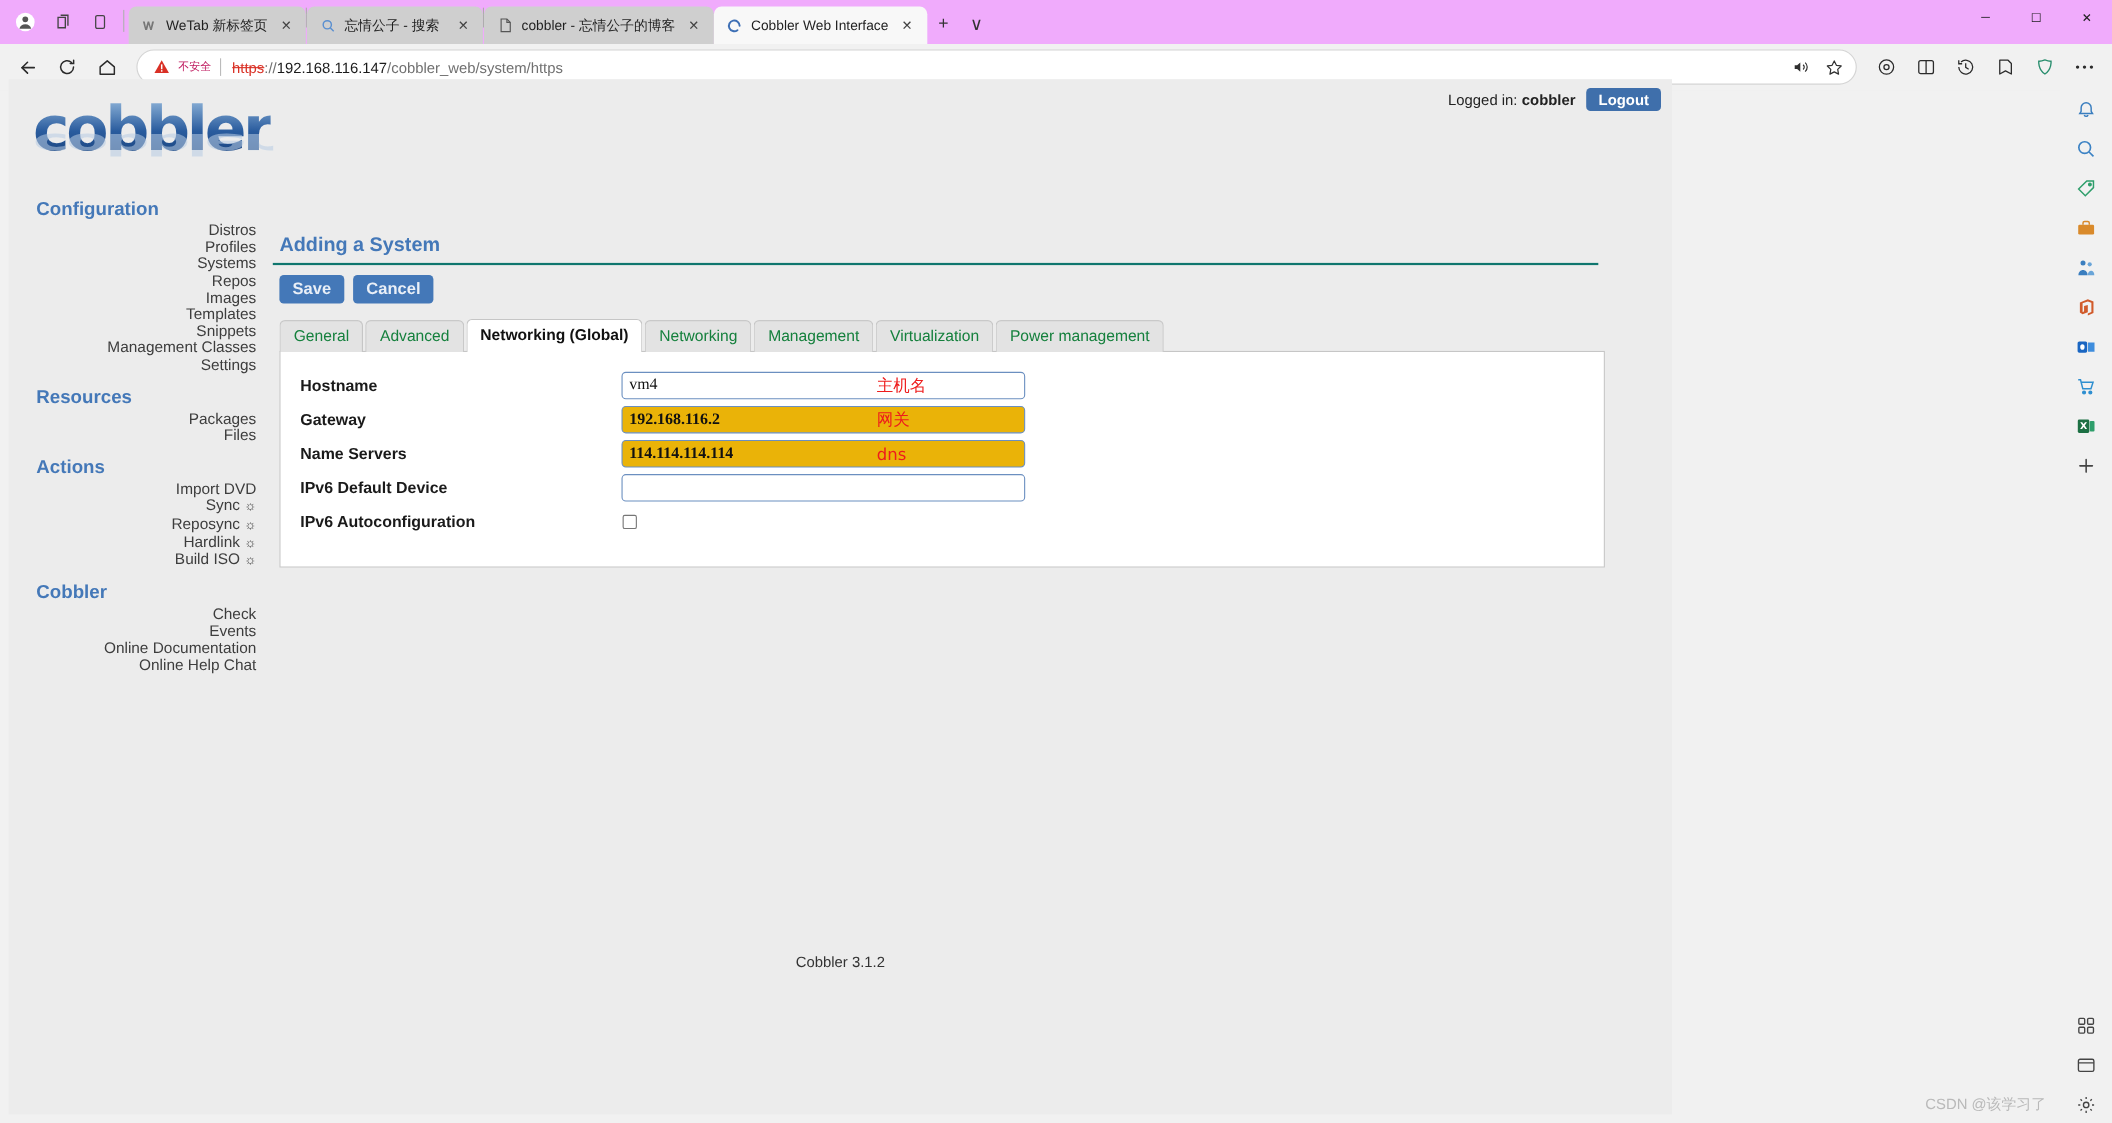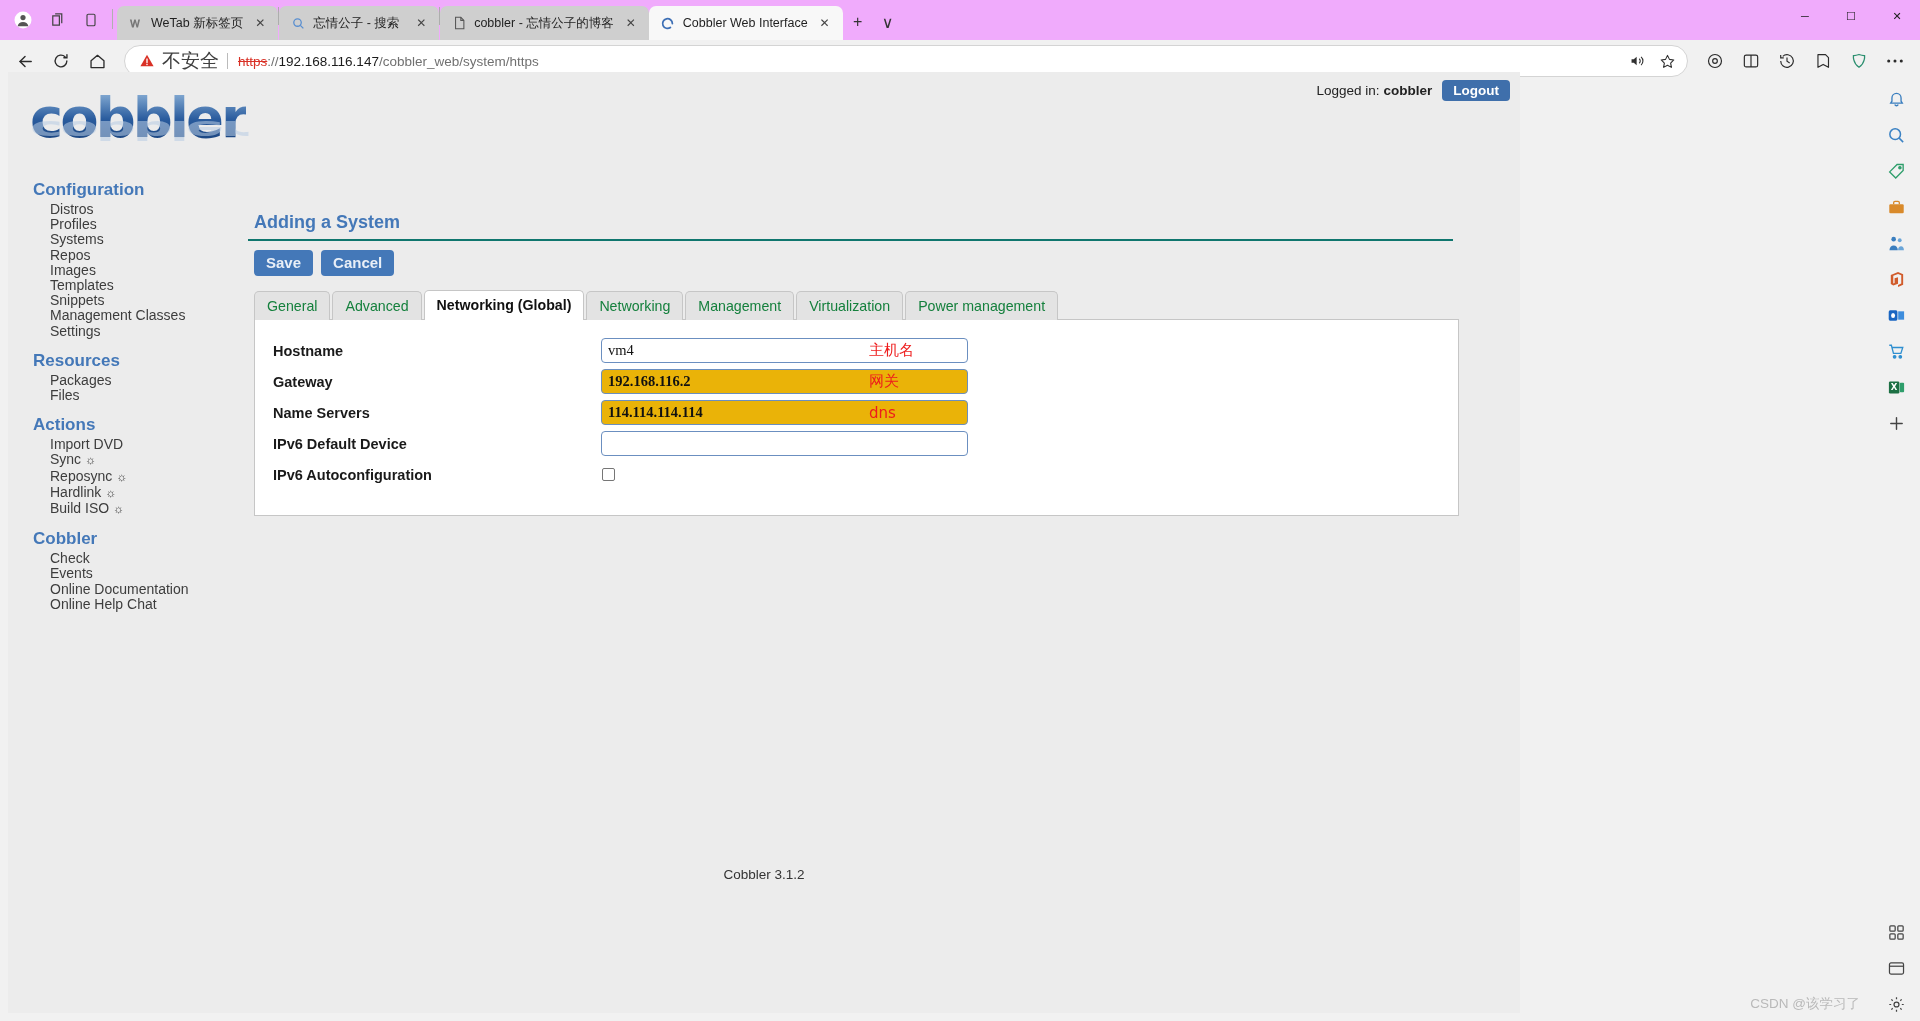--- a/index.html
+++ b/index.html
@@ -61,21 +61,21 @@
     width: 34px; height: 34px; display: flex; align-items: center; justify-content: center;
     border-radius: 5px; color: #2b2b2b;
   }
 
   .omnibox {
     flex: 1 1 auto; height: 32px; background: #ffffff; border-radius: 16px;
     display: flex; align-items: center; padding: 0 6px 0 14px; margin: 0 8px;
     border: 1px solid #d4d4d4; min-width: 0;
   }
   .warn-icon { color: #d93025; margin-right: 7px; display: flex; align-items: center; }
-  .warn-text { font-size: 19px; color: #404040; margin-right: 8px; white-space: nowrap; }
+  .warn-text { font-size: 10px; color: #be185d; margin-right: 8px; white-space: nowrap; }
   .omni-sep { width: 1px; height: 16px; background: #bbb; margin-right: 10px; }
   .url { font-size: 13.5px; color: #1b1b1b; white-space: nowrap; overflow: hidden; }
   .url .scheme { color: #d93025; text-decoration: line-through; }
   .url .host { color: #1b1b1b; }
   .url .path { color: #707070; }
   .omni-right { margin-left: auto; display: flex; align-items: center; gap: 2px; }
   .omni-ico {
     width: 28px; height: 28px; display: flex; align-items: center; justify-content: center;
     border-radius: 4px; color: #303030;
   }
@@ -120,20 +120,21 @@
   
   .sidenav { position: absolute; left: 20px; top: 108px; width: 205px; }
   .nav-head {
     font-size: 17px; font-weight: bold; color: #4478b8; margin: 12px 0 2px 5px;
     font-family: "Liberation Sans", sans-serif;
   }
   .nav-head:first-child { margin-top: 0; }
   .nav-item {
     font-size: 14px; color: #3d3d3d; padding: 0 0 0 22px; line-height: 15.2px;
     white-space: nowrap;
+    text-align: right;
   }
   .gear { color: #4b4b4b; font-size: 12px; }
 
   
   .main { position: absolute; left: 240px; top: 140px; right: 18px; }
   .page-title {
     font-size: 18px; font-weight: bold; color: #4478b8; padding: 0 0 6px 6px;
     border-bottom: 2px solid #0f766e; width: 1205px;
   }
   .btnrow { margin: 9px 0 0 6px; display: flex; gap: 8px; }
@@ -147,21 +148,21 @@
     font-size: 14.2px; color: #15803d; background: #e3e3e3; border: 1px solid #c6c6c6;
     border-bottom: none; padding: 6px 12px 5px 12px; border-radius: 5px 5px 0 0;
     margin-right: 2px; line-height: 17px;
   }
   .tab-item.sel { background: #fff; color: #111; font-weight: bold; border-color: #c6c6c6; padding-bottom: 6px; }
 
   .panel {
     border: 1px solid #c6c6c6; background: #fff; margin-left: 6px; width: 1205px;
     padding: 18px 0 22px 0; position: relative; top: -1px;
   }
-  .frow { display: flex; align-items: center; margin: 0 0 6px 0; height: 25px; gap: 36px; }
+  .frow { display: flex; align-items: center; margin: 0 0 6px 0; height: 25px; }
   .flabel {
     width: 310px; padding-left: 18px; font-size: 14.5px; font-weight: bold; color: #1a1a1a;
   }
   .finput {
     width: 367px; height: 25px; border: 1px solid #6b8fc0; border-radius: 4px;
     background: #fff; font-size: 14.5px; color: #111; padding: 0 6px;
     font-family: "Liberation Serif", serif;
   }
   .finput.auto { background: #eab308; font-weight: bold; }
   .cb { width: 13px; height: 13px; border: 1px solid #767676; background: #fff; border-radius: 2px; margin-left: 1px; }

